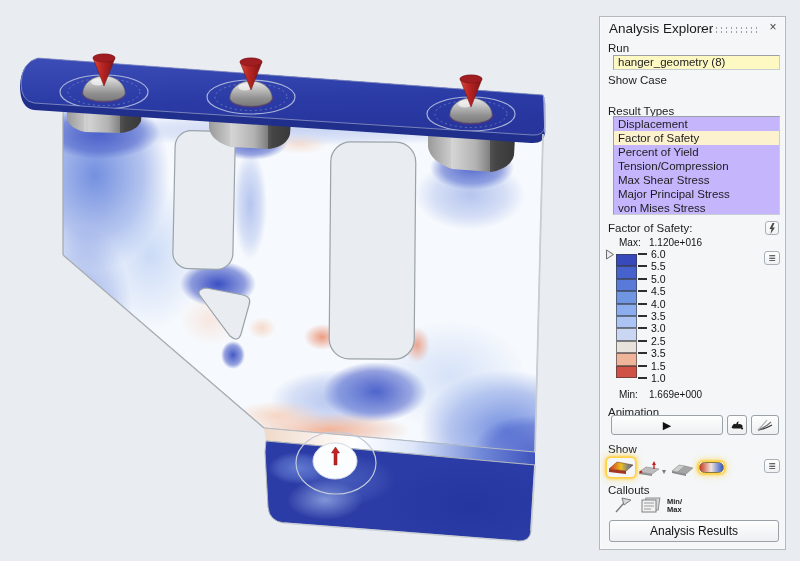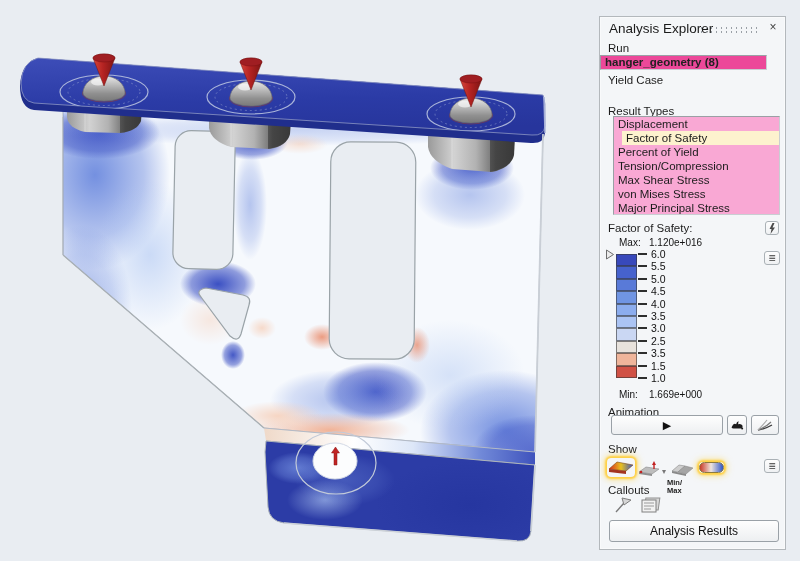--- a/index.html
+++ b/index.html
@@ -20,31 +20,31 @@
   .p-title{position:absolute;left:9px;top:4px;font-size:13.5px;color:#1b1b1b;white-space:nowrap;}
   .p-grip{
     position:absolute;left:99px;top:9px;width:58px;height:8px;
     background-image:radial-gradient(#9aa0a6 1px, transparent 1.1px);
     background-size:5px 4px;cursor:move;
   }
   .p-close{position:absolute;left:165px;top:2px;width:16px;height:16px;
     font-size:12px;color:#444;text-align:center;line-height:16px;cursor:pointer;}
   .p-label{position:absolute;left:8px;font-size:11.5px;color:#1d1d1d;white-space:nowrap;}
   .p-field{
-    position:absolute;left:0;width:167px;height:15px;
-    background:#ec4899;border:1px solid;border-color:#9aa0a5 #c9ced2 #c9ced2 #9aa0a5;
-    font-size:11.5px;color:#222;line-height:13px;padding:0 0 0 4px;cursor:pointer;white-space:nowrap;font-weight:bold;
+    position:absolute;left:13px;width:167px;height:15px;
+    background:#fef9c3;border:1px solid;border-color:#9aa0a5 #c9ced2 #c9ced2 #9aa0a5;
+    font-size:11.5px;color:#222;line-height:13px;padding:0 0 0 4px;cursor:pointer;white-space:nowrap;
   }
   .p-list{
     position:absolute;left:13px;top:99px;width:167px;height:99px;
-    background:#f9a8d4;border:1px solid;border-color:#9aa0a5 #c9ced2 #c9ced2 #9aa0a5;
+    background:#c4b5fd;border:1px solid;border-color:#9aa0a5 #c9ced2 #c9ced2 #9aa0a5;
     overflow:hidden;
   }
   .p-list .row{height:14px;line-height:14px;font-size:11.5px;color:#1c1c1c;padding-left:4px;cursor:pointer;white-space:nowrap;}
-  .p-list .row.selected{background:#fdf2ce;margin-left:8px;}
+  .p-list .row.selected{background:#fdf2ce;}
   .sq-btn{
     position:absolute;background:linear-gradient(#fdfdfd,#eff1f3);
     border:1px solid #aab1b6;border-radius:3px;cursor:pointer;
     display:flex;align-items:center;justify-content:center;color:#3c3c3c;
   }
   .menu-glyph{font-size:12px;line-height:10px;color:#333;}
   .wide-btn{
     position:absolute;background:linear-gradient(#fefefe,#edeff1);
     border:1px solid #9aa1a7;border-radius:3px;cursor:pointer;
     display:flex;align-items:center;justify-content:center;
@@ -262,31 +262,31 @@
 </svg>
 
 <div class="panel">
   <div class="p-title">Analysis Explorer</div>
   <div class="p-grip"></div>
   <div class="p-close">×</div>
 
   <div class="p-label" style="top:25px">Run</div>
   <div class="p-field" style="top:38px">hanger_geometry (8)</div>
 
-  <div class="p-label" style="top:57px">Yield Case</div>
+  <div class="p-label" style="top:57px">Show Case</div>
 
   <div class="p-label" style="top:88px">Result Types</div>
   <div class="p-list">
     <div class="row">Displacement</div>
     <div class="row selected">Factor of Safety</div>
     <div class="row">Percent of Yield</div>
     <div class="row">Tension/Compression</div>
     <div class="row">Max Shear Stress</div>
+    <div class="row">Major Principal Stress</div>
     <div class="row">von Mises Stress</div>
-    <div class="row">Major Principal Stress</div>
   </div>
 
   <div class="p-label" style="top:205px">Factor of Safety:</div>
   <div class="sq-btn" style="left:165px;top:204px;width:14px;height:14px">
     <svg width="8" height="11" viewBox="0 0 8 11">
       <polygon points="4.5,0 1.5,6 3.5,6 2.5,11 7,4.5 4.5,4.5 6.5,0" fill="#4a4a4a"></polygon>
     </svg>
   </div>
 
   <div class="small-txt" style="left:19px;top:220px">Max:</div>
@@ -401,21 +401,21 @@
       <polygon points="9,3 18,5 11,10" fill="#d6d6d6" stroke="#7e7e7e" stroke-width="1"></polygon>
     </svg>
   </div>
   <div class="icon-btn" style="left:40px;top:480px;width:22px;height:17px">
     <svg width="22" height="17" viewBox="0 0 22 17">
       <rect x="6" y="1" width="14" height="12" fill="#d8d8d8" stroke="#909090" stroke-width="1" transform="skewX(-8)"></rect>
       <rect x="2" y="3" width="14" height="12" fill="#f2f2f2" stroke="#808080" stroke-width="1"></rect>
       <path d="M4,6 L14,6 M4,9 L14,9 M4,12 L11,12" stroke="#9a9a9a" stroke-width="1"></path>
     </svg>
   </div>
-  <div style="position:absolute;left:67px;top:462px" class="minmax">
+  <div style="position:absolute;left:67px;top:481px" class="minmax">
     <div>Min/</div>
     <div>Max</div>
   </div>
 
   <div class="wide-btn" style="left:9px;top:503px;width:170px;height:22px">
     <span>Analysis Results</span>
   </div>
 </div>
 
 </body></html>

